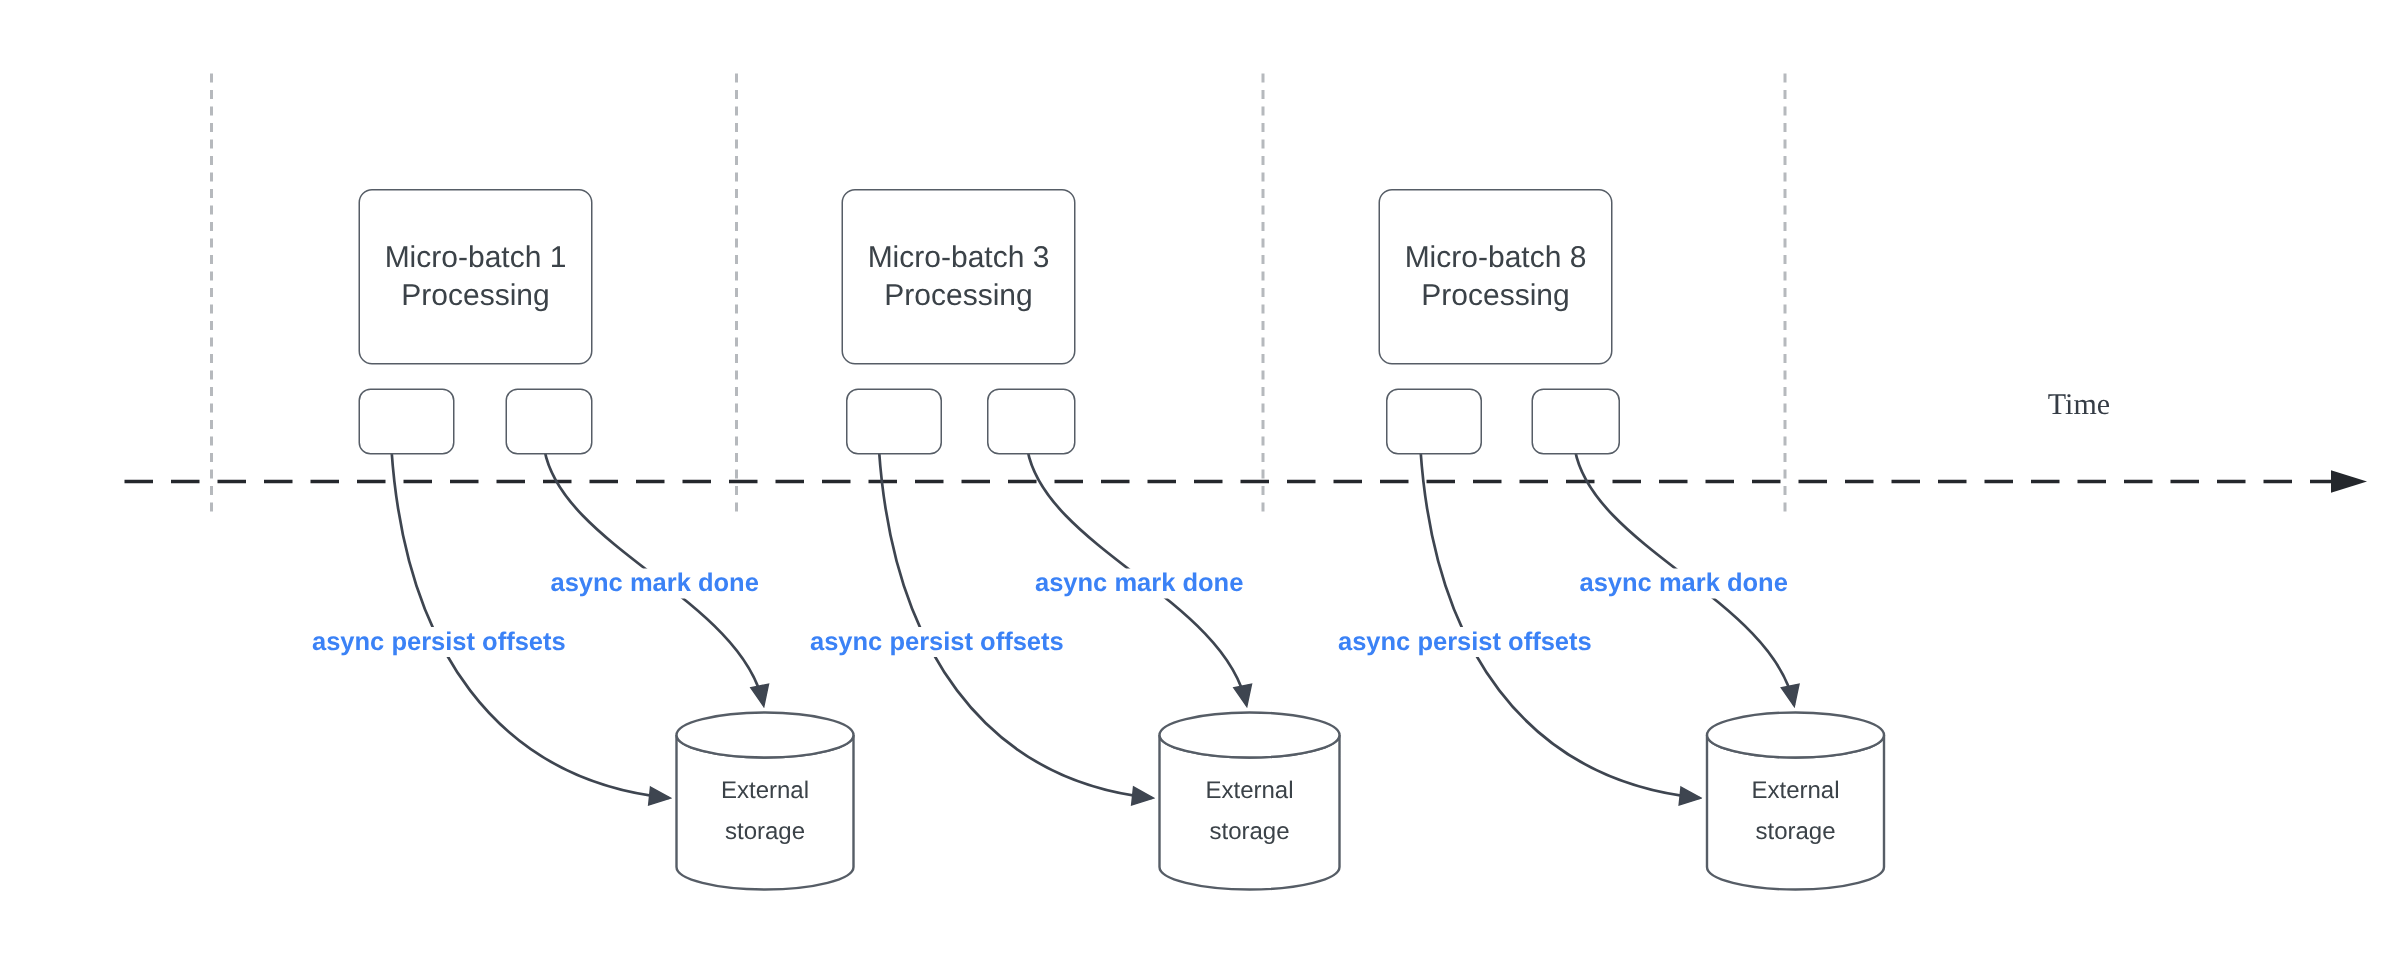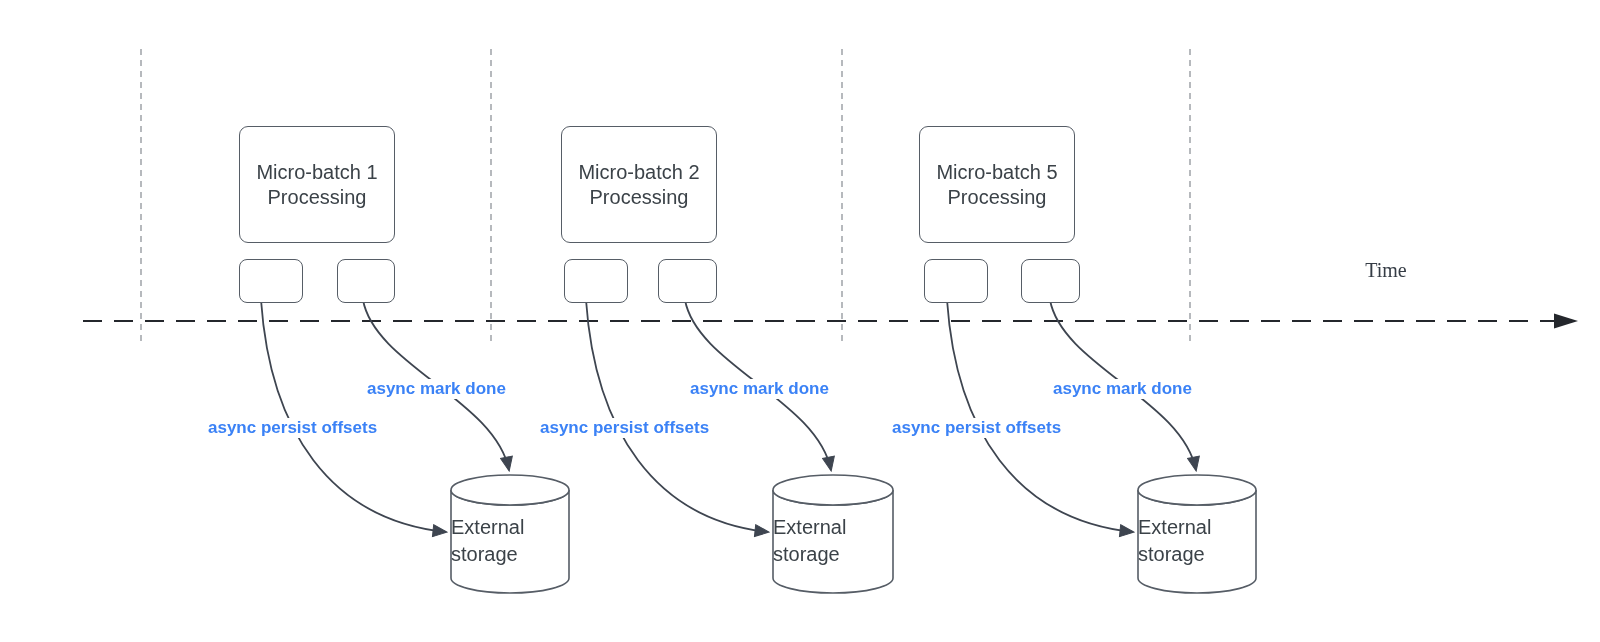--- a/index.html
+++ b/index.html
@@ -46,22 +46,22 @@
     line-height: 20px;
     font-weight: 700;
     color: #3b82f6;
     background: #ffffff;
     padding: 0 3px;
     white-space: nowrap;
   }
   .storage-label {
     position: absolute;
     top: 514px;
-    text-align: left;
-    font-size: 20px;
+    text-align: center;
+    font-size: 16px;
     line-height: 27px;
     color: #3b4248;
   }
   .time-label {
     position: absolute;
     left: 1346px; top: 259px;
     width: 80px;
     text-align: center;
     font-size: 20px;
     color: #353c45;
@@ -118,34 +118,34 @@
   <div class="small-box" style="left:239px; top:259px; width:64px;"></div>
   <div class="small-box" style="left:337px; top:259px; width:58px;"></div>
   <div class="async-label" style="left:205px; top:418px;">async persist offsets</div>
   <div class="async-label" style="left:364px; top:379px;">async mark done</div>
   <div class="storage-label" style="left:451px; width:118px;">
     <div>External</div>
     <div>storage</div>
   </div>
 
   <div class="proc-box" style="left:561px; top:126px;">
-    <span>Micro-batch 2</span>
+    <span>Micro-batch 3</span>
     <span>Processing</span>
   </div>
   <div class="small-box" style="left:564px; top:259px; width:64px;"></div>
   <div class="small-box" style="left:658px; top:259px; width:59px;"></div>
   <div class="async-label" style="left:537px; top:418px;">async persist offsets</div>
   <div class="async-label" style="left:687px; top:379px;">async mark done</div>
   <div class="storage-label" style="left:773px; width:120px;">
     <div>External</div>
     <div>storage</div>
   </div>
 
   <div class="proc-box" style="left:919px; top:126px;">
-    <span>Micro-batch 5</span>
+    <span>Micro-batch 8</span>
     <span>Processing</span>
   </div>
   <div class="small-box" style="left:924px; top:259px; width:64px;"></div>
   <div class="small-box" style="left:1021px; top:259px; width:59px;"></div>
   <div class="async-label" style="left:889px; top:418px;">async persist offsets</div>
   <div class="async-label" style="left:1050px; top:379px;">async mark done</div>
   <div class="storage-label" style="left:1138px; width:118px;">
     <div>External</div>
     <div>storage</div>
   </div>

